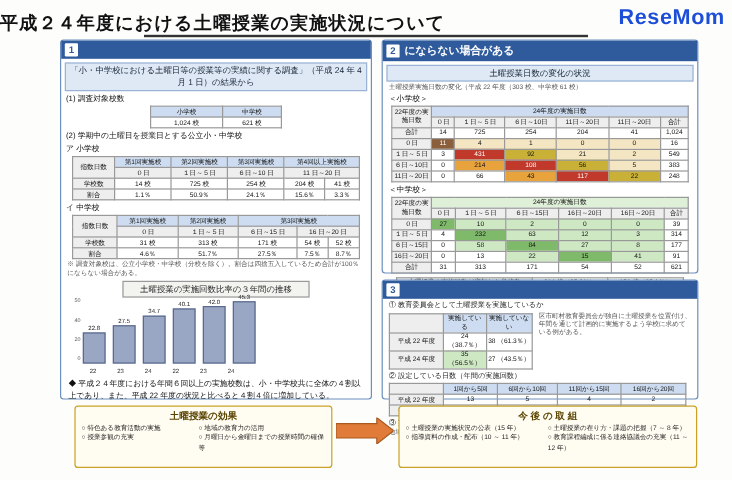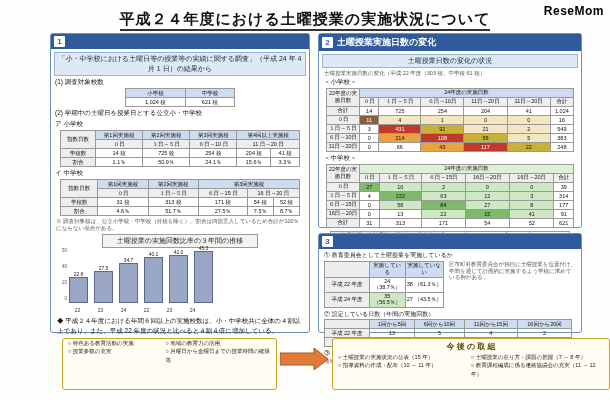--- a/index.html
+++ b/index.html
@@ -8,26 +8,26 @@
     background:#ffffff;
     font-family:"Liberation Sans", sans-serif;
     color:#222;
   }
   .page{
     position:relative;width:610px;height:400px;
     background:#fdfdfb;
   }
   .watermark{
     position:absolute;top:4px;right:6px;
-    font-size:12px;font-weight:bold;color:#000000;
+    font-size:18px;font-weight:bold;color:#1d4ed8;
     letter-spacing:0.5px;
   }
   .doc-title{
     position:absolute;left:0;top:10px;width:610px;
-    text-align:center;font-size:15px;font-weight:bold;
+    text-align:left;font-size:15px;font-weight:bold;
     color:#111;letter-spacing:1px;
   }
   .title-rule{
     position:absolute;left:120px;top:29px;width:370px;height:2px;
     background:#333;
   }
 
   
   .panel{
     position:absolute;
@@ -85,21 +85,21 @@
   .yaxis div{position:absolute;right:1px;font-size:4.5px;color:#555;}
 
   .bullet{font-size:6.5px;line-height:1.5;color:#111;}
 
   
   .bottom-left{
     position:absolute;left:62px;top:338px;width:215px;height:52px;
     border:1.5px solid #c9a227;border-radius:3px;background:#fffdf2;box-sizing:border-box;
   }
   .bottom-right{
-    position:absolute;left:332px;top:338px;width:278px;height:52px;
+    position:absolute;left:332px;top:338px;width:249px;height:52px;
     border:1.5px solid #c9a227;border-radius:3px;background:#fffdf2;box-sizing:border-box;
   }
   .bb-title{
     font-size:8px;font-weight:bold;text-align:center;padding:2px 0 1px 0;color:#5a4300;
   }
   .bb-list{font-size:5.5px;line-height:1.5;padding:0 5px;color:#222;}
   .arrow{
     position:absolute;left:280px;top:348px;width:48px;height:22px;
   }
   .flag{
@@ -245,21 +245,21 @@
           <div>24</div>
       </div>
     </div>
 
     <div class="bullet" style="margin:3px 6px;">◆ 平成２４年度における年間６回以上の実施校数は、小・中学校共に全体の４割以上であり、また、平成 22 年度の状況と比べると４割４倍に増加している。</div>
   </div>
 
   <div class="panel" style="left:318px;top:33px;width:264px;height:195px;">
     <div class="panel-head">
       <span class="panel-num">2</span>
-      <span>土曜授業実施日数の変化</span>
+      <span>にならない場合がある</span>
     </div>
     <div class="sub-band">土曜授業日数の変化の状況</div>
     <div class="tiny" style="margin:1px 5px;">土曜授業実施日数の変化（平成 22 年度（303 校、中学校 61 校）</div>
 
     <div class="lbl" style="margin:1px 5px;">＜小学校＞</div>
     <table style="margin:0 auto;width:248px;">
       <tbody>
           <tr>
         <th class="hdr-grey" rowspan="2" style="width:30px;">22年度の実施日数</th>
         <th class="hdr-blue" colspan="6">24年度の実施日数</th>
@@ -449,20 +449,21 @@
         <td>5</td>
       </tr>
     </tbody>
       </table>
 
     <div class="r3-bullet" style="margin:2px 5px 0 5px;">③ 実施上の主な課題</div>
     <div class="tiny" style="margin:0 5px;">地域や学校の実情を踏まえた対応が必要</div>
   </div>
 
   <div class="bottom-left">
+    <div class="bb-title">土曜授業の効果</div>
     <div class="bb-list" style="display:flex;flex-wrap:wrap;">
       <div style="width:48%">○ 特色ある教育活動の実施</div>
       <div style="width:52%">○ 地域の教育力の活用</div>
       <div style="width:48%">○ 授業参観の充実</div>
       <div style="width:52%">○ 月曜日から金曜日までの授業時間の確保 等</div>
     </div>
   </div>
 
   <div class="arrow">
     <svg class="flag" viewBox="0 0 48 22">

